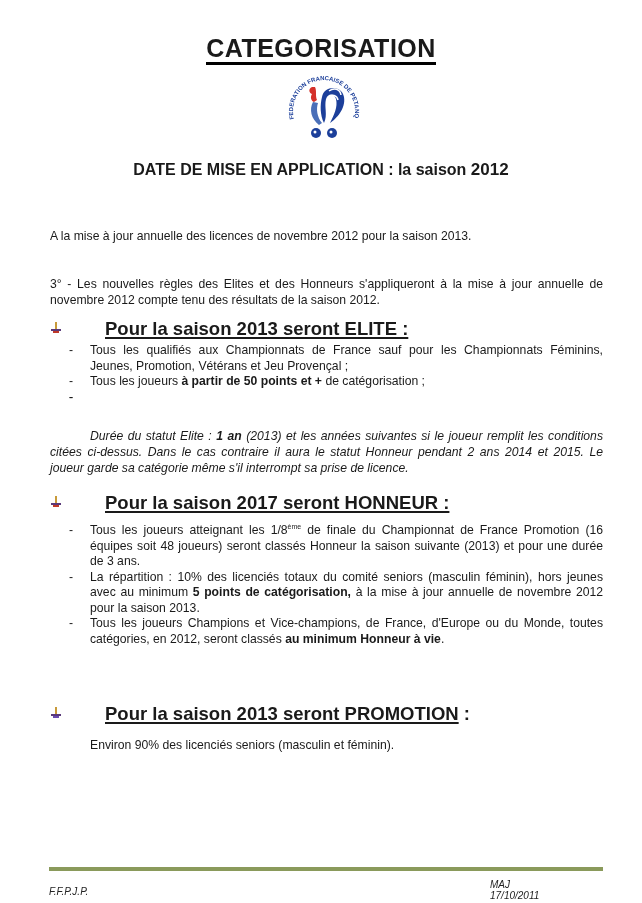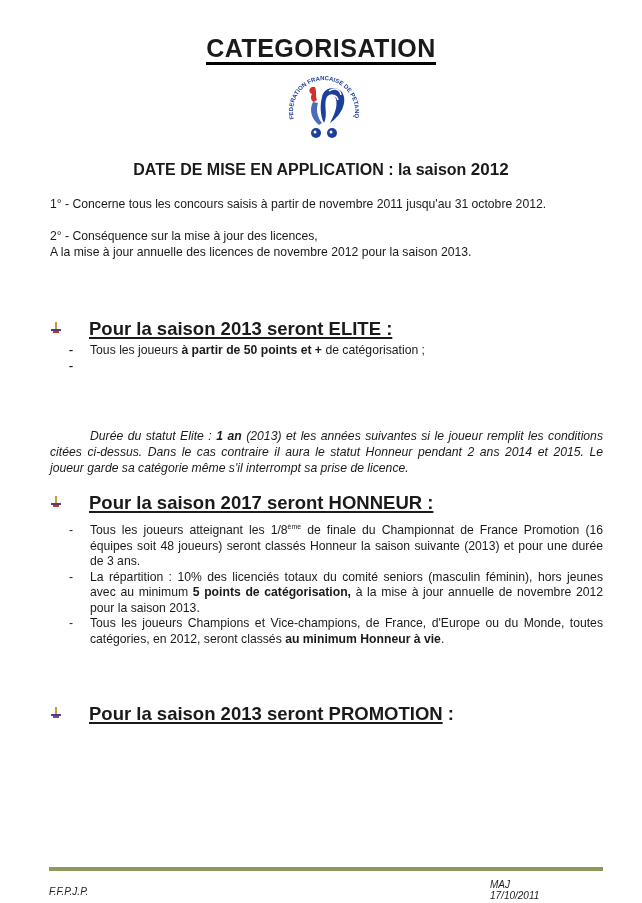--- a/index.html
+++ b/index.html
@@ -11,21 +11,21 @@
   .title span { border-bottom: 3px solid #000; padding-bottom: 0px; line-height: 28px; }
   .logo { position: absolute; left: 284px; top: 63px; width: 80px; height: 80px; }
   .subtitle { position: absolute; left: 0; width: 642px; top: 156px; text-align: center;
               font-size: 16px; font-weight: bold; }
   .subtitle .yr { font-size: 17px; text-align: right; }
   .para { position: absolute; left: 50px; width: 553px; font-size: 12.2px; line-height: 16px; }
   .justify { text-align: justify; }
   .heading { position: absolute; left: 50px; font-size: 18.5px; font-weight: bold; line-height: 22px; }
   .heading .bullet { position: absolute; left: 0; top: 4px; width: 12px; height: 12px; }
   .heading .htext { position: absolute; left: 39px; white-space: nowrap; }
-  .heading .htext .u { text-decoration: underline; text-decoration-thickness: 2px; text-underline-offset: 2px; }
+  .heading .htext .u { text-decoration: underline; text-decoration-thickness: 2px; text-underline-offset: 2px; margin-left: 16px; }
   ul.dash { position: absolute; left: 50px; width: 553px; margin: 0; padding: 0; list-style: none;
             font-size: 12.2px; line-height: 15.5px; }
   ul.dash li { position: relative; padding-left: 40px; text-align: justify; }
   ul.dash li .d { position: absolute; left: 19px; top: 0; }
   sup { font-size: 7px; line-height: 0; }
   .indent { display: inline-block; width: 40px; }
   .footer-rule { position: absolute; left: 49px; top: 863px; width: 554px; height: 4px; background: #8a9a5b; }
   .footer-left { position: absolute; left: 49px; top: 875px; font-size: 10px; font-style: italic; color: #222; margin-top: 7px; }
   .footer-right { position: absolute; left: 490px; top: 875px; font-size: 10px; font-style: italic; color: #222; }
 </style>
@@ -57,38 +57,37 @@
     <circle cx="32" cy="66" r="5" fill="#1c3f9a"></circle>
     <circle cx="48" cy="66" r="5" fill="#1c3f9a"></circle>
     <circle cx="31" cy="65" r="1.5" fill="#ffffff"></circle>
     <circle cx="47" cy="65" r="1.5" fill="#ffffff"></circle>
   </svg>
 
   <div class="subtitle">
     <span>DATE DE MISE EN APPLICATION : la saison </span><span class="yr">2012</span>
   </div>
 
-  <div class="para" style="top:192px;">
-    <div>1° - Concerne tous les concours saisis à partir de novembre 2011 jusqu'au 31 octobre 2012.</div>
+  <div class="para" style="top:224px;">
+    <div>A la mise à jour annuelle des licences de novembre 2012 pour la saison 2013.</div>
   </div>
-  <div class="para" style="top:224px;">
-    <div>2° -  Conséquence sur la mise à jour des licences,</div>
-    <div>A la mise à jour annuelle des licences de novembre 2012 pour la saison 2013.</div>
+  <div class="para justify" style="top:272px;">
+    <div>3° -  Les nouvelles règles des Elites et des Honneurs s'appliqueront à la mise à jour annuelle de novembre 2012 compte tenu des résultats de la saison 2012.</div>
   </div>
 
   <div class="heading" style="top:314px;">
     <svg class="bullet" viewBox="0 0 12 12">
       <rect x="5" y="0" width="2" height="7" fill="#c89a3a"></rect>
       <rect x="1" y="7" width="10" height="2" fill="#5a3a7a"></rect>
       <rect x="3" y="9" width="6" height="2" fill="#c0392b"></rect>
     </svg>
     <span class="htext"><span class="u">Pour la saison 2013 seront ELITE :</span></span>
   </div>
   <ul class="dash" style="top:339px;">
-      <li><span class="d">-</span></li>
+      <li><span class="d">-</span><span>Tous les qualifiés aux Championnats de France sauf pour les Championnats Féminins, Jeunes, Promotion, Vétérans et Jeu Provençal ;</span></li>
       <li><span class="d">-</span><span>Tous les joueurs </span><b>à partir de 50 points et +</b><span> de catégorisation ;</span></li>
       <li><span class="d">-</span></li>
       <li><span class="d">-</span></li>
     </ul>
   <div class="para justify" style="top:424px;font-style:italic;"><span class="indent"></span><span>Durée du statut Elite : </span><b>1 an</b><span> (2013) et les années suivantes si le joueur remplit les conditions citées ci-dessus. Dans le cas contraire il aura le statut Honneur pendant 2 ans 2014 et 2015. Le joueur garde sa catégorie même s'il interrompt sa prise de licence.</span></div>
 
   <div class="heading" style="top:488px;">
     <svg class="bullet" viewBox="0 0 12 12">
       <rect x="5" y="0" width="2" height="7" fill="#c89a3a"></rect>
       <rect x="1" y="7" width="10" height="2" fill="#5a3a7a"></rect>
@@ -103,18 +102,21 @@
     </ul>
 
   <div class="heading" style="top:699px;">
     <svg class="bullet" viewBox="0 0 12 12">
       <rect x="5" y="0" width="2" height="7" fill="#c89a3a"></rect>
       <rect x="1" y="7" width="10" height="2" fill="#5a3a7a"></rect>
       <rect x="3" y="9" width="6" height="2" fill="#6a4ab0"></rect>
     </svg>
     <span class="htext"><span class="u">Pour la saison 2013 seront PROMOTION</span><span> :</span></span>
   </div>
+  <div class="para" style="top:733px; left:90px; width:513px;">
+    <span>Environ 90% des licenciés seniors (masculin et féminin).</span>
+  </div>
 
   <div class="footer-rule"></div>
   <div class="footer-left">F.F.P.J.P.</div>
   <div class="footer-right">MAJ 17/10/2011</div>
 
 </div>
 
 </body></html>

